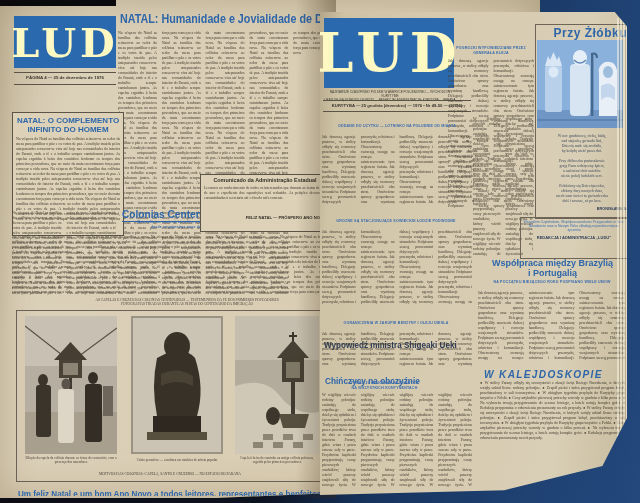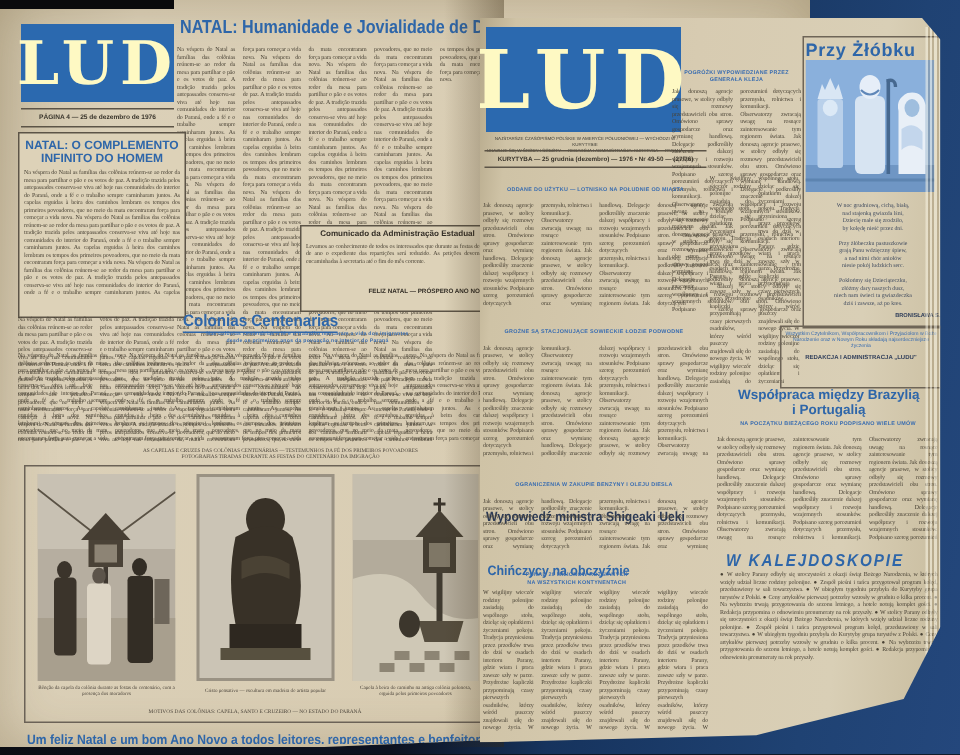--- a/index.html
+++ b/index.html
@@ -22,21 +22,21 @@
     background:repeating-linear-gradient(90deg,rgba(250,246,230,.65) 0 1.5px,rgba(120,100,65,.28) 1.5px 3px);}
   .micro{font-family:"Liberation Serif",serif;font-size:4px;line-height:5px;color:#494235;
     text-align:justify;overflow:hidden;letter-spacing:-.1px;}
   .cols{column-gap:5px;column-fill:auto;}
   .hl{font-family:"Liberation Sans",sans-serif;font-weight:bold;color:#2e66a9;}
   .hl-dark{font-family:"Liberation Sans",sans-serif;font-weight:bold;color:#2c3a55;}
   .sub{font-family:"Liberation Sans",sans-serif;font-weight:bold;font-size:3.6px;line-height:4.6px;
     color:#3a6db0;text-align:center;letter-spacing:.2px;overflow:hidden;}
   .nowrap{white-space:nowrap;display:inline-block;transform-origin:left top;}
   .pre{white-space:pre-line;}
-  .box{border:1px solid #5c5447;background:#ddd2b8;}
+  .box{border:1px solid #5c5447;background:#ddd2b8;margin-top:24px;}
   .masthead{background:#2b69af;display:flex;align-items:center;justify-content:center;
     font-family:"DejaVu Serif",serif;font-weight:bold;color:#fef9c3;}
   .cap{font-size:3.4px;line-height:4.2px;color:#4a433a;text-align:center;overflow:hidden;}
   .rule-strip{border-top:1px solid #5c5447;border-bottom:1px solid #5c5447;
     font-family:"Liberation Sans",sans-serif;color:#3a352c;text-align:center;overflow:hidden;}
   .poem{font-size:3.9px;line-height:5px;color:#3f4a5e;text-align:center;overflow:hidden;}
 </style>
 </head>
 <body>
 
@@ -154,21 +154,21 @@
     <div class="abs" style="left:4px;top:78px;width:132px;font-family:'Liberation Sans',sans-serif;font-size:3px;line-height:4px;color:#3c3a33;text-align:center;">
       <div>NAJSTARSZE CZASOPISMO POLSKIE W AMERYCE POŁUDNIOWEJ — WYCHODZI W KURYTYBIE</div>
       <div>UKAZUJE SIĘ W ŚRODY I SOBOTY — REDAKCJA I ADMINISTRACJA: KURYTYBA — PARANÁ</div>
     </div>
     <div class="abs rule-strip" style="left:3px;top:88px;width:148px;height:10px;font-size:4.2px;line-height:9px;font-weight:bold;">KURYTYBA — 25 grudnia (dezembro) — 1976   •   Nr 49-50 — (27/76)</div>
 
     <div class="abs sub" style="left:129px;top:34px;width:84px;">POGRÓŻKI WYPOWIEDZIANE PRZEZ GENERAŁA KLEJA</div>
     <div class="abs micro cols" style="left:128px;top:46px;width:86px;height:152px;column-count:2;">Jak donoszą agencje prasowe, w stolicy odbyły się rozmowy przedstawicieli obu stron. Omówiono sprawy gospodarcze oraz wymianę handlową. Delegacje podkreśliły znaczenie dalszej współpracy i rozwoju wzajemnych stosunków. Podpisano szereg porozumień dotyczących przemysłu, rolnictwa i komunikacji. Obserwatorzy zwracają uwagę na rosnące zainteresowanie tym regionem świata.  Jak donoszą agencje prasowe, w stolicy odbyły się rozmowy przedstawicieli obu stron. Omówiono sprawy gospodarcze oraz wymianę handlową. Delegacje podkreśliły znaczenie dalszej współpracy i rozwoju wzajemnych stosunków. Podpisano szereg porozumień dotyczących przemysłu, rolnictwa i komunikacji. Obserwatorzy zwracają uwagę na rosnące zainteresowanie tym regionem świata.  Jak donoszą agencje prasowe, w stolicy odbyły się rozmowy przedstawicieli obu stron. Omówiono sprawy gospodarcze oraz wymianę handlową. Delegacje podkreśliły znaczenie dalszej współpracy i rozwoju wzajemnych stosunków. Podpisano szereg porozumień dotyczących przemysłu, rolnictwa i komunikacji. Obserwatorzy zwracają uwagę na rosnące zainteresowanie tym regionem świata.  Jak donoszą agencje prasowe, w stolicy odbyły się rozmowy przedstawicieli obu stron. Omówiono sprawy gospodarcze oraz wymianę handlową. Delegacje podkreśliły znaczenie dalszej współpracy i rozwoju wzajemnych stosunków. Podpisano szereg porozumień dotyczących przemysłu, rolnictwa i komunikacji. Obserwatorzy zwracają uwagę na rosnące zainteresowanie tym regionem świata.  Jak donoszą agencje prasowe, w stolicy odbyły się rozmowy przedstawicieli obu stron. Omówiono sprawy gospodarcze oraz wymianę handlową. Delegacje podkreśliły znaczenie dalszej współpracy i rozwoju wzajemnych stosunków. Podpisano szereg porozumień dotyczących przemysłu, rolnictwa i komunikacji. Obserwatorzy zwracają uwagę na rosnące zainteresowanie tym regionem świata. </div>
 
     <div class="abs" style="left:215px;top:12px;width:90px;height:191px;border:1px solid #6e6557;padding:1px;">
-      <div class="hl" style="font-size:12px;line-height:14px;text-align:left;letter-spacing:.5px;">Przy Żłóbku</div>
+      <div class="hl" style="font-size:12px;line-height:14px;text-align:right;letter-spacing:.5px;">Przy Żłóbku</div>
       <svg width="86" height="88" viewBox="0 0 86 88">
         <rect width="86" height="88" fill="#8ab0dc"></rect>
         <rect y="70" width="86" height="18" fill="#6f96c4"></rect>
         <rect x="8" y="26" width="17" height="46" rx="2" fill="#b9d0ea"></rect>
         <polygon points="8,26 25,26 22,16 20,20 16.5,12 13,20 11,16" fill="#d9e6f4"></polygon>
         <ellipse cx="16.5" cy="32" rx="5" ry="5.5" fill="#dce9f6"></ellipse>
         <rect x="33" y="24" width="20" height="52" rx="4" fill="#d7e4f2"></rect>
         <ellipse cx="43" cy="18" rx="7" ry="8" fill="#e6eef8"></ellipse>
         <path d="M37,20 Q43,26 49,20" stroke="#5f87b8" stroke-width="1.4" fill="none"></path>
         <rect x="54" y="14" width="2.4" height="62" fill="#46688f"></rect>

